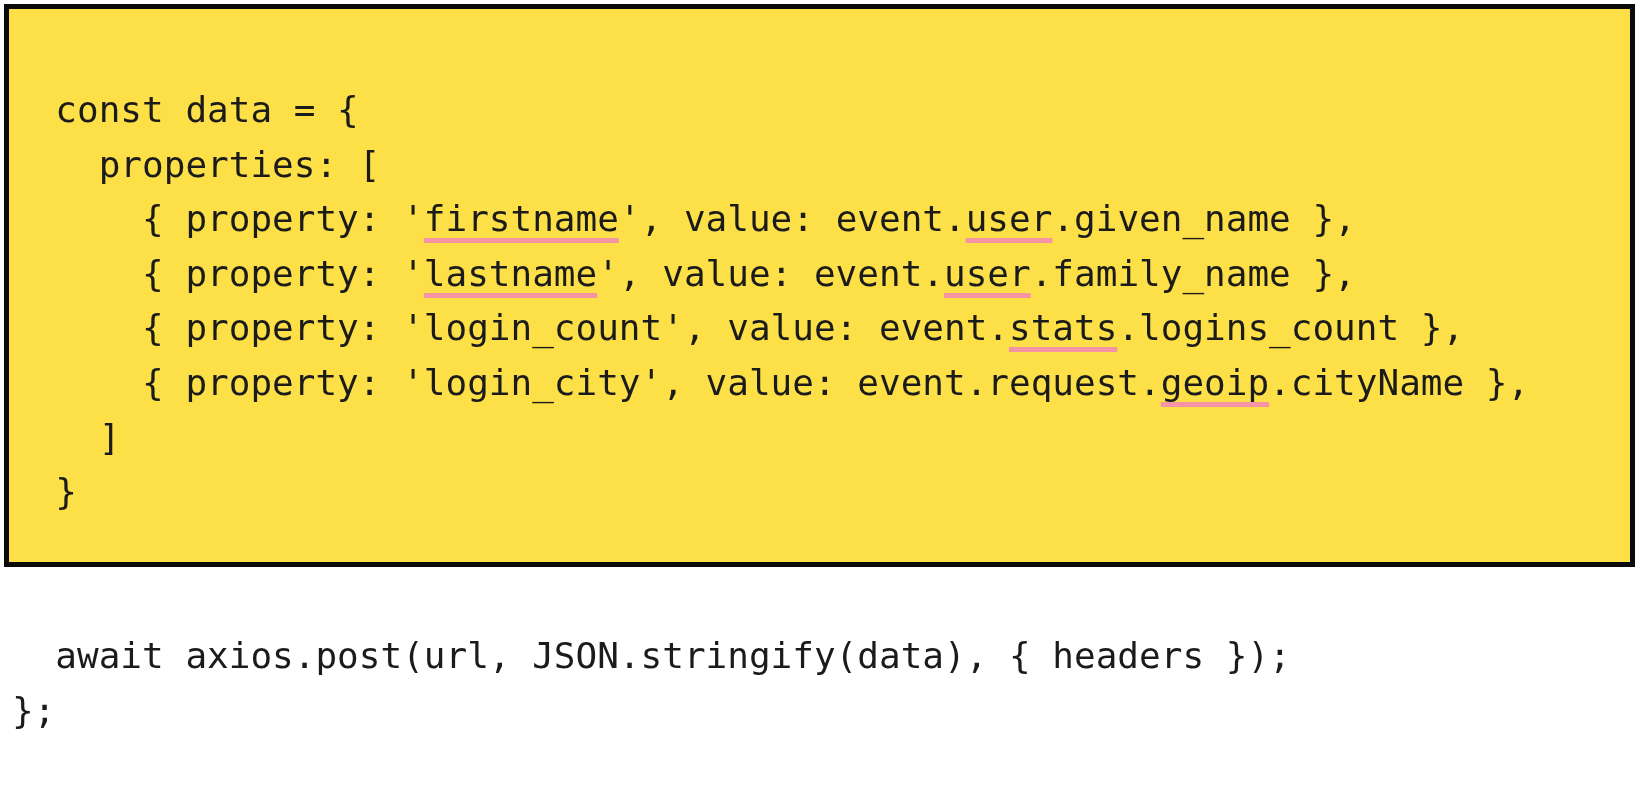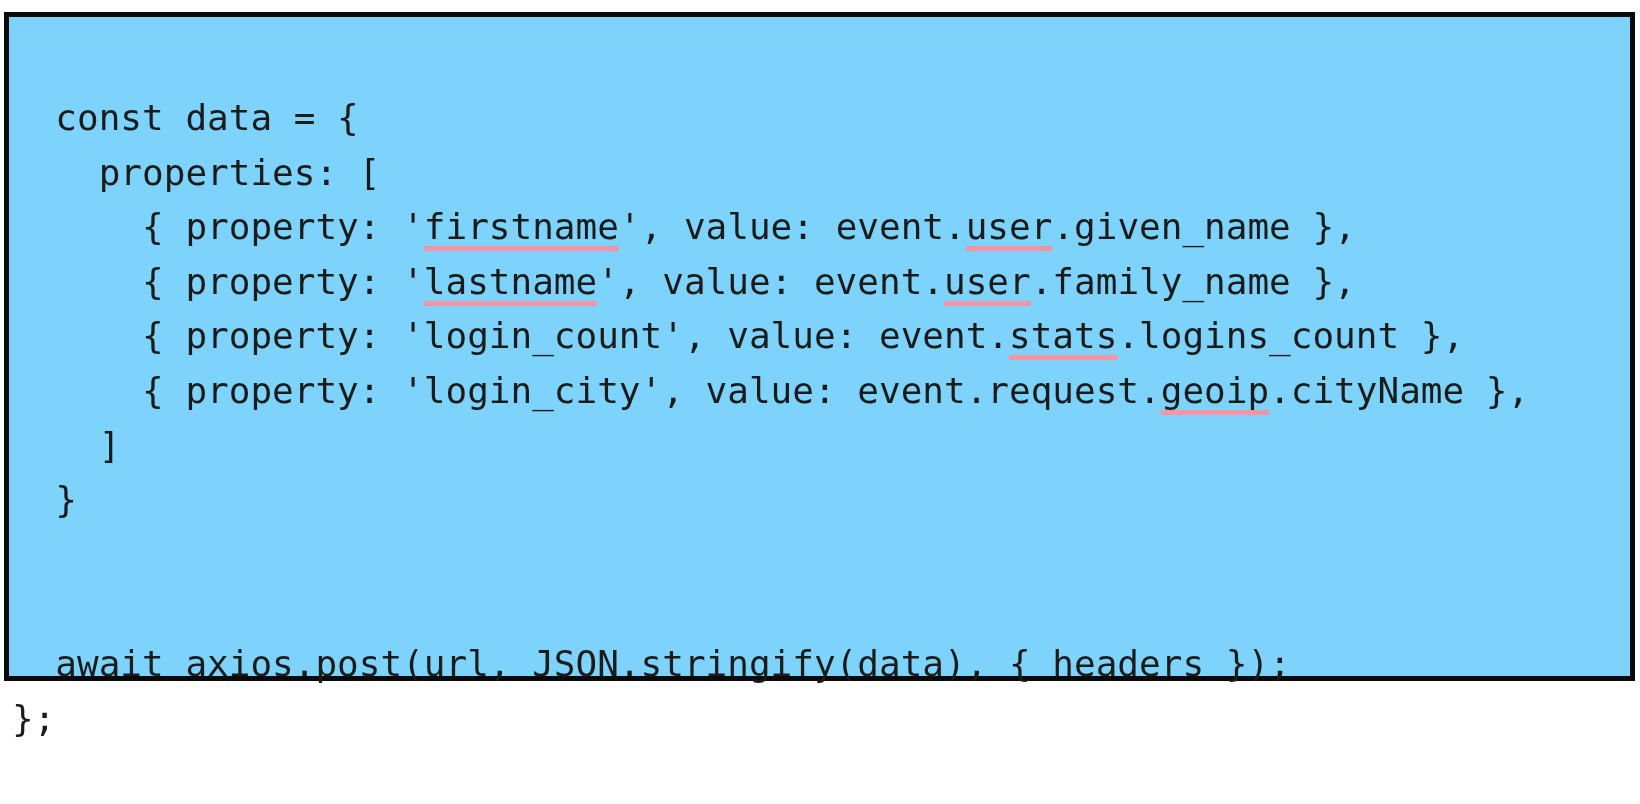--- a/index.html
+++ b/index.html
@@ -7,25 +7,25 @@
     padding: 0;
     background: #ffffff;
     width: 1640px;
     height: 804px;
     overflow: hidden;
   }
   .frame {
     box-sizing: border-box;
     position: absolute;
     left: 4px;
-    top: 12px;
+    top: 4px;
     width: 1631px;
-    height: 669px;
+    height: 563px;
     border: 5px solid #0a0a0a;
-    background: #7dd3fc;
+    background: #fde047;
   }
   pre.code {
     margin: 0;
     padding: 74px 10px 0 3px;
     font-family: "DejaVu Sans Mono", "Liberation Mono", monospace;
     font-size: 36px;
     line-height: 54.6px;
     color: #1b1b1b;
     white-space: pre;
     letter-spacing: 0;

